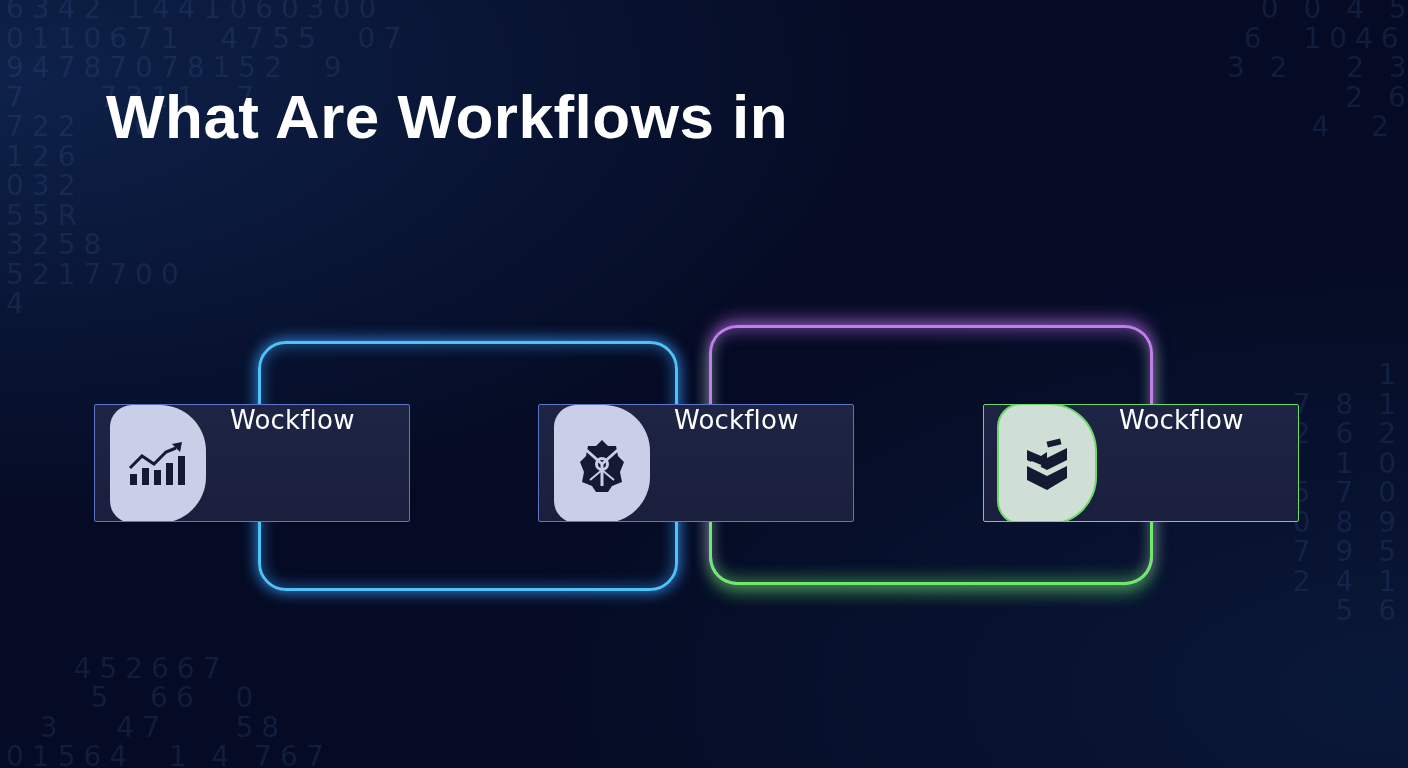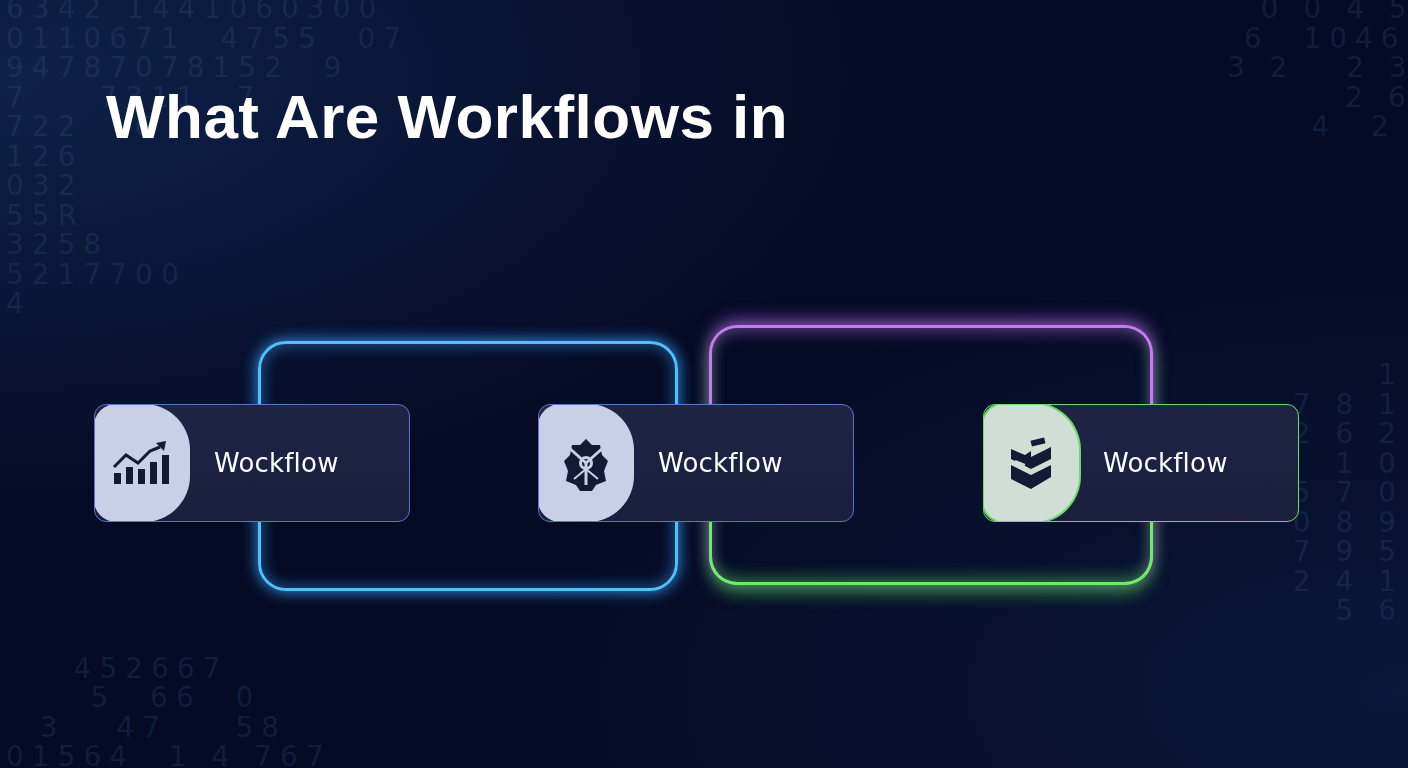--- a/index.html
+++ b/index.html
@@ -60,25 +60,26 @@
     }
     .frame-purple::after {
       content: ""; position: absolute; left: -3px; right: -3px; bottom: -3px; height: 55%;
       border: 3px solid #6dea6a; border-top: none;
       border-radius: 0 0 28px 28px;
     }
 
     .card {
       position: absolute;
       width: 316px; height: 118px;
-      border-radius: 12px;
+      border-radius: 2px;
       background: linear-gradient(180deg, #1e2444 0%, #1a1f3d 100%);
       border: 1.5px solid #5d74c8;
-      display: flex; align-items: center;
+      display: flex; align-items: flex-start;
       overflow: hidden;
+      padding-left: 16px;
     }
     .card.green { border-color: #6fd86a; }
     .card .icon-tile {
       width: 96px; height: 118px;
       background: #c9cfe6;
       border-radius: 22px 46px 46px 22px;
       display: flex; align-items: center; justify-content: center;
       flex: 0 0 auto;
       margin-left: -1px;
     }

